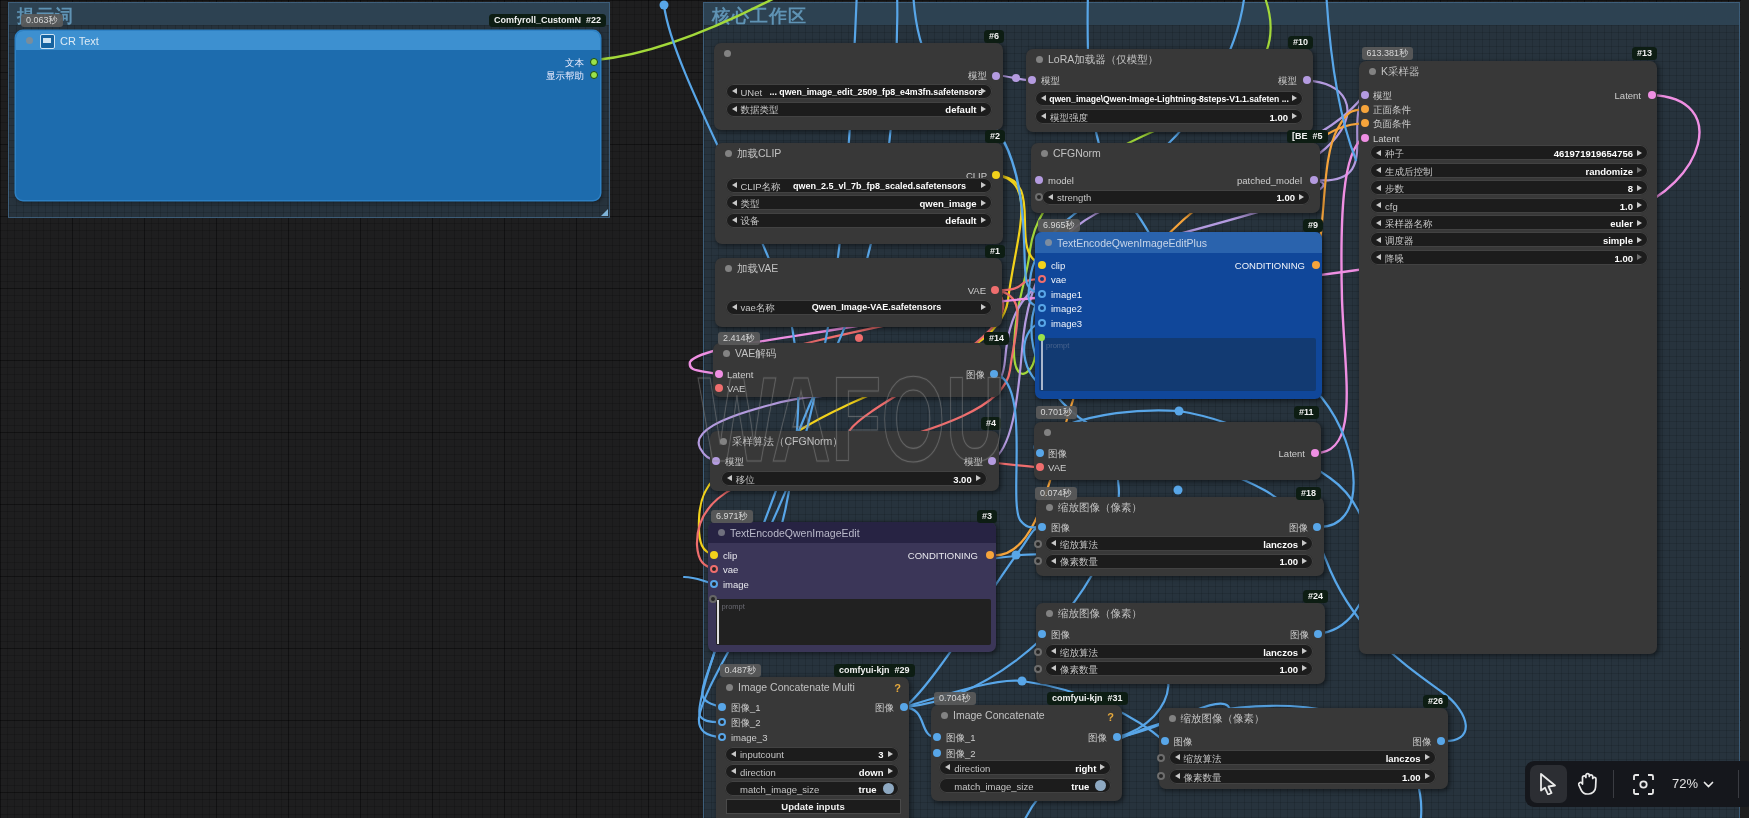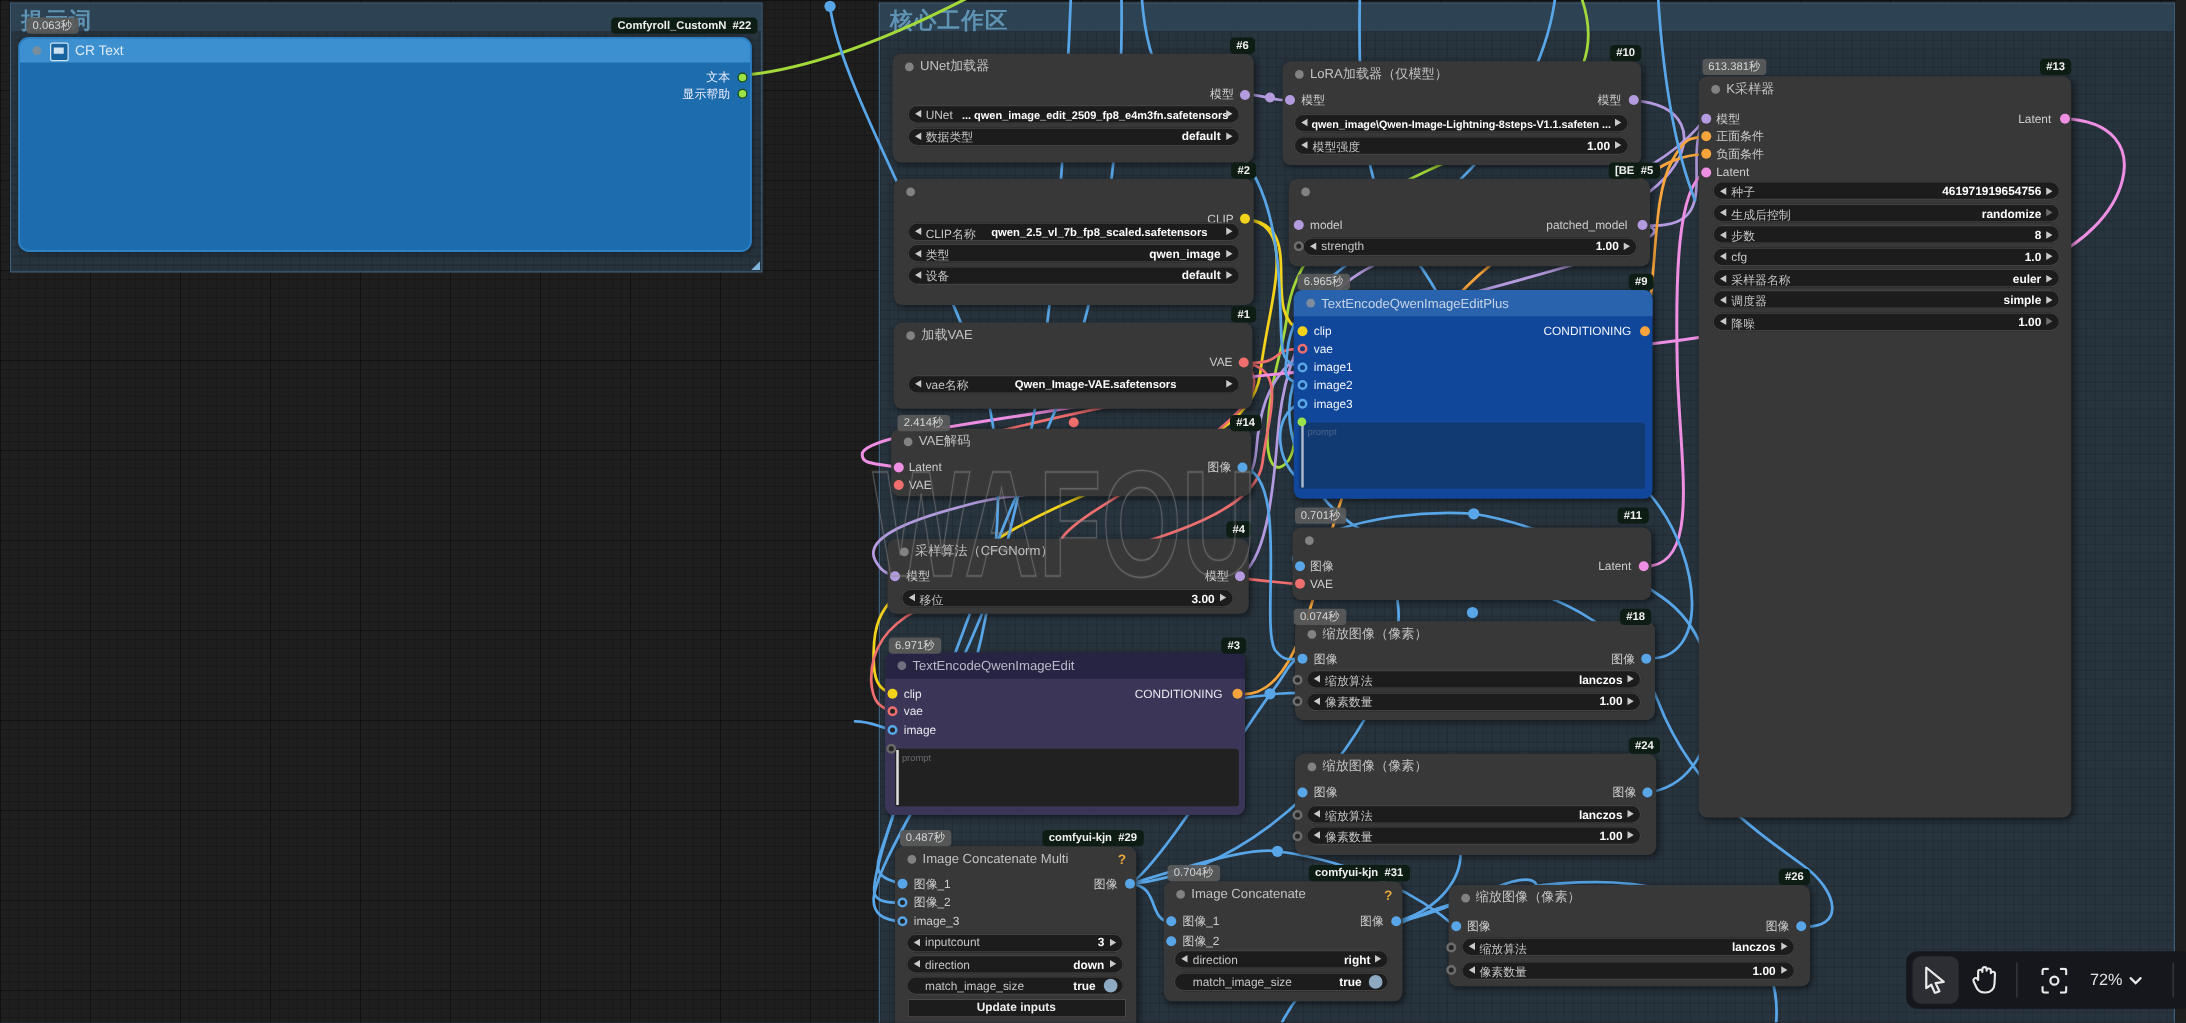--- a/index.html
+++ b/index.html
@@ -124,40 +124,40 @@
   <div class="slr" style="right:16px;top:26.5px;color:#eef;width:60px">文本</div>
   <div class="dot" style="right:2.5px;top:26.5px;background:#9be24a;border:1px solid #1a4a12;box-sizing:border-box"></div>
   <div class="slr" style="right:16px;top:39.5px;color:#eef;width:60px">显示帮助</div>
   <div class="dot" style="right:2.5px;top:39.5px;background:#9be24a;border:1px solid #1a4a12;box-sizing:border-box"></div>
 </div>
 <div class="tbadge" style="left:21px;top:14px">0.063秒</div>
 <div class="badge" style="left:489px;top:14px">Comfyroll_CustomN&nbsp;&nbsp;#22</div>
 
 <div class="node" style="left:714px;top:43px;width:289px;height:86.5px">
   <div class="tdot"></div>
-    <div class="nt"><span class="ttx">UNet加载器</span></div>
   <div class="slr" style="right:16px;top:27.5px;width:60px">模型</div>
   <div class="dot" style="right:3.5px;top:28.5px;background:#b49be0"></div>
   <div class="w" style="left:11.5px;top:41.3px;width:266px">
       <span class="aL"></span>
       <span class="lab">UNet</span>
       <span class="valc" style="left:44px;right:14px;font-size:8.8px">... qwen_image_edit_2509_fp8_e4m3fn.safetensors</span>
       <span class="aR"></span>
     </div>
   <div class="w" style="left:11.5px;top:58.6px;width:266px">
       <span class="aL"></span>
       <span class="lab">数据类型</span>
       <span class="val">default</span>
       <span class="aR"></span>
     </div>
 </div>
 <div class="badge" style="left:984px;top:30px">#6</div>
 
 <div class="node" style="left:715px;top:142.6px;width:288px;height:101.8px">
   <div class="tdot"></div>
+    <div class="nt"><span class="ttx">加载CLIP</span></div>
   <div class="slr" style="right:16px;top:28px;width:60px">CLIP</div>
   <div class="dot" style="right:3.5px;top:28.8px;background:#f2d21b"></div>
   <div class="w" style="left:10.5px;top:35.5px;width:266px">
       <span class="aL"></span>
       <span class="lab">CLIP名称</span>
       <span class="valc" style="left:56px;right:14px;font-size:9px">qwen_2.5_vl_7b_fp8_scaled.safetensors</span>
       <span class="aR"></span>
     </div>
   <div class="w" style="left:10.5px;top:52.8px;width:266px">
       <span class="aL"></span>
@@ -423,20 +423,21 @@
       <span class="aL"></span>
       <span class="lab">模型强度</span>
       <span class="val">1.00</span>
       <span class="aR"></span>
     </div>
 </div>
 <div class="badge" style="left:1288px;top:35.5px">#10</div>
 
 <div class="node" style="left:1031px;top:143px;width:289px;height:69.5px">
   <div class="tdot"></div>
+    <div class="nt"><span class="ttx">CFGNorm</span></div>
   <div class="dot" style="left:3.5px;top:33.1px;background:#b49be0"></div>
   <div class="sl" style="left:17px;top:33.1px">model</div>
   <div class="slr" style="right:18px;top:33.1px;width:90px">patched_model</div>
   <div class="dot" style="right:2.5px;top:33.1px;background:#b49be0"></div>
   <div class="ring" style="left:3.5px;top:50.2px;border-color:#6d6d6d"></div>
   <div class="w" style="left:11px;top:46.7px;width:268px">
       <span class="aL"></span>
       <span class="lab">strength</span>
       <span class="val">1.00</span>
       <span class="aR"></span>

